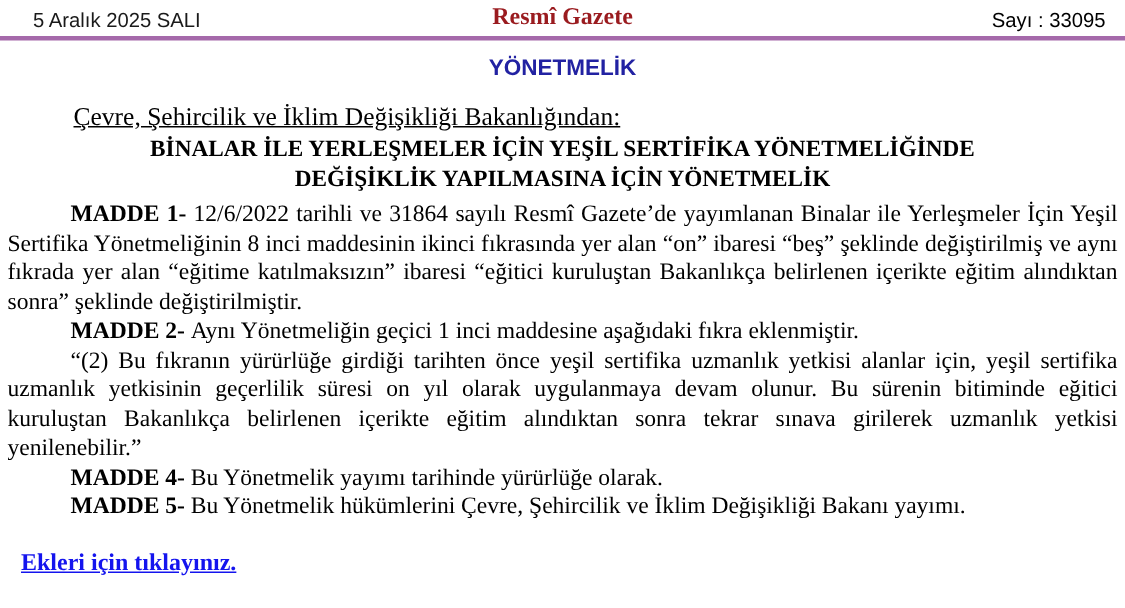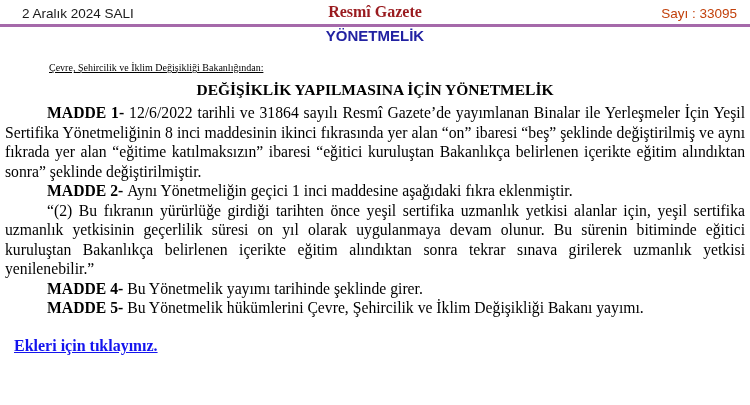--- a/index.html
+++ b/index.html
@@ -15,37 +15,37 @@
     font-family:"Liberation Serif", serif;
   }
   
   .masthead{position:relative;height:24px;}
   .masthead-date{
     position:absolute;left:22px;top:6px;
     font-family:"Liberation Sans", sans-serif;font-size:13.5px;color:#1a1a1a;
   }
   .masthead-issue{
     position:absolute;right:13px;top:6px;
-    font-family:"Liberation Sans", sans-serif;font-size:13.5px;color:#c2410c;
+    font-family:"Liberation Sans", sans-serif;font-size:13.5px;color:#000000;
   }
   .masthead-title{
     text-align:center;font-family:"Liberation Serif", serif;font-weight:bold;
     font-size:16px;line-height:24px;color:var(--red);
   }
   .masthead-divider{height:3px;background:var(--purple);border:none;margin:0;}
   
   .section-label{
-    text-align:center;
+    margin-top:10px;text-align:center;
     font-family:"Liberation Sans", sans-serif;font-weight:bold;font-size:15px;
     line-height:18px;color:var(--blue-section);
   }
   
   .content{padding:0 5px;}
   .ministry-line{
-    margin:14px 0 0 44px;font-size:10px;line-height:18px;
+    margin:14px 0 0 44px;font-size:17px;line-height:18px;
     text-decoration:underline;
   }
   .regulation-title{
     margin-top:3px;text-align:center;font-weight:bold;
     font-size:15.5px;line-height:20px;
   }
   .par{
     margin:0;font-size:15.7px;line-height:19.5px;
     text-align:justify;text-indent:42px;
   }
@@ -53,42 +53,43 @@
   .attachments-link{
     display:inline-block;margin:18px 0 0 9px;
     font-size:16px;font-weight:bold;line-height:20px;
     color:var(--blue-link);text-decoration:underline;cursor:pointer;
   }
 </style>
 </head>
 <body>
 
 <header class="masthead">
-  <span class="masthead-date">2 Aralık 2024 SALI</span>
+  <span class="masthead-date">5 Aralık 2025 SALI</span>
   <div class="masthead-title">Resmî Gazete</div>
   <span class="masthead-issue">Sayı : 33095</span>
 </header>
 <hr class="masthead-divider">
 
 <div class="section-label">YÖNETMELİK</div>
 
 <main class="content">
 
   <div class="ministry-line">Çevre, Şehircilik ve İklim Değişikliği Bakanlığından:</div>
 
   <div class="regulation-title">
+    <div>BİNALAR İLE YERLEŞMELER İÇİN YEŞİL SERTİFİKA YÖNETMELİĞİNDE</div>
     <div>DEĞİŞİKLİK YAPILMASINA İÇİN YÖNETMELİK</div>
   </div>
 
   <p class="par par-first"><b>MADDE 1- </b><span>12/6/2022 tarihli ve 31864 sayılı Resmî Gazete’de yayımlanan Binalar ile Yerleşmeler İçin Yeşil Sertifika Yönetmeliğinin 8 inci maddesinin ikinci fıkrasında yer alan “on” ibaresi “beş” şeklinde değiştirilmiş ve aynı fıkrada yer alan “eğitime katılmaksızın” ibaresi “eğitici kuruluştan Bakanlıkça belirlenen içerikte eğitim alındıktan sonra” şeklinde değiştirilmiştir.</span></p>
 
   <p class="par"><b>MADDE 2- </b><span>Aynı Yönetmeliğin geçici 1 inci maddesine aşağıdaki fıkra eklenmiştir.</span></p>
 
   <p class="par"><b></b><span>“(2) Bu fıkranın yürürlüğe girdiği tarihten önce yeşil sertifika uzmanlık yetkisi alanlar için, yeşil sertifika uzmanlık yetkisinin geçerlilik süresi on yıl olarak uygulanmaya devam olunur. Bu sürenin bitiminde eğitici kuruluştan Bakanlıkça belirlenen içerikte eğitim alındıktan sonra tekrar sınava girilerek uzmanlık yetkisi yenilenebilir.”</span></p>
 
 
-  <p class="par"><b>MADDE 4- </b><span>Bu Yönetmelik yayımı tarihinde şeklinde girer.</span></p>
+  <p class="par"><b>MADDE 4- </b><span>Bu Yönetmelik yayımı tarihinde yürürlüğe olarak.</span></p>
 
   <p class="par"><b>MADDE 5- </b><span>Bu Yönetmelik hükümlerini Çevre, Şehircilik ve İklim Değişikliği Bakanı yayımı.</span></p>
 
   <a class="attachments-link">Ekleri için tıklayınız.</a>
 
 </main>
 
 </body></html>

